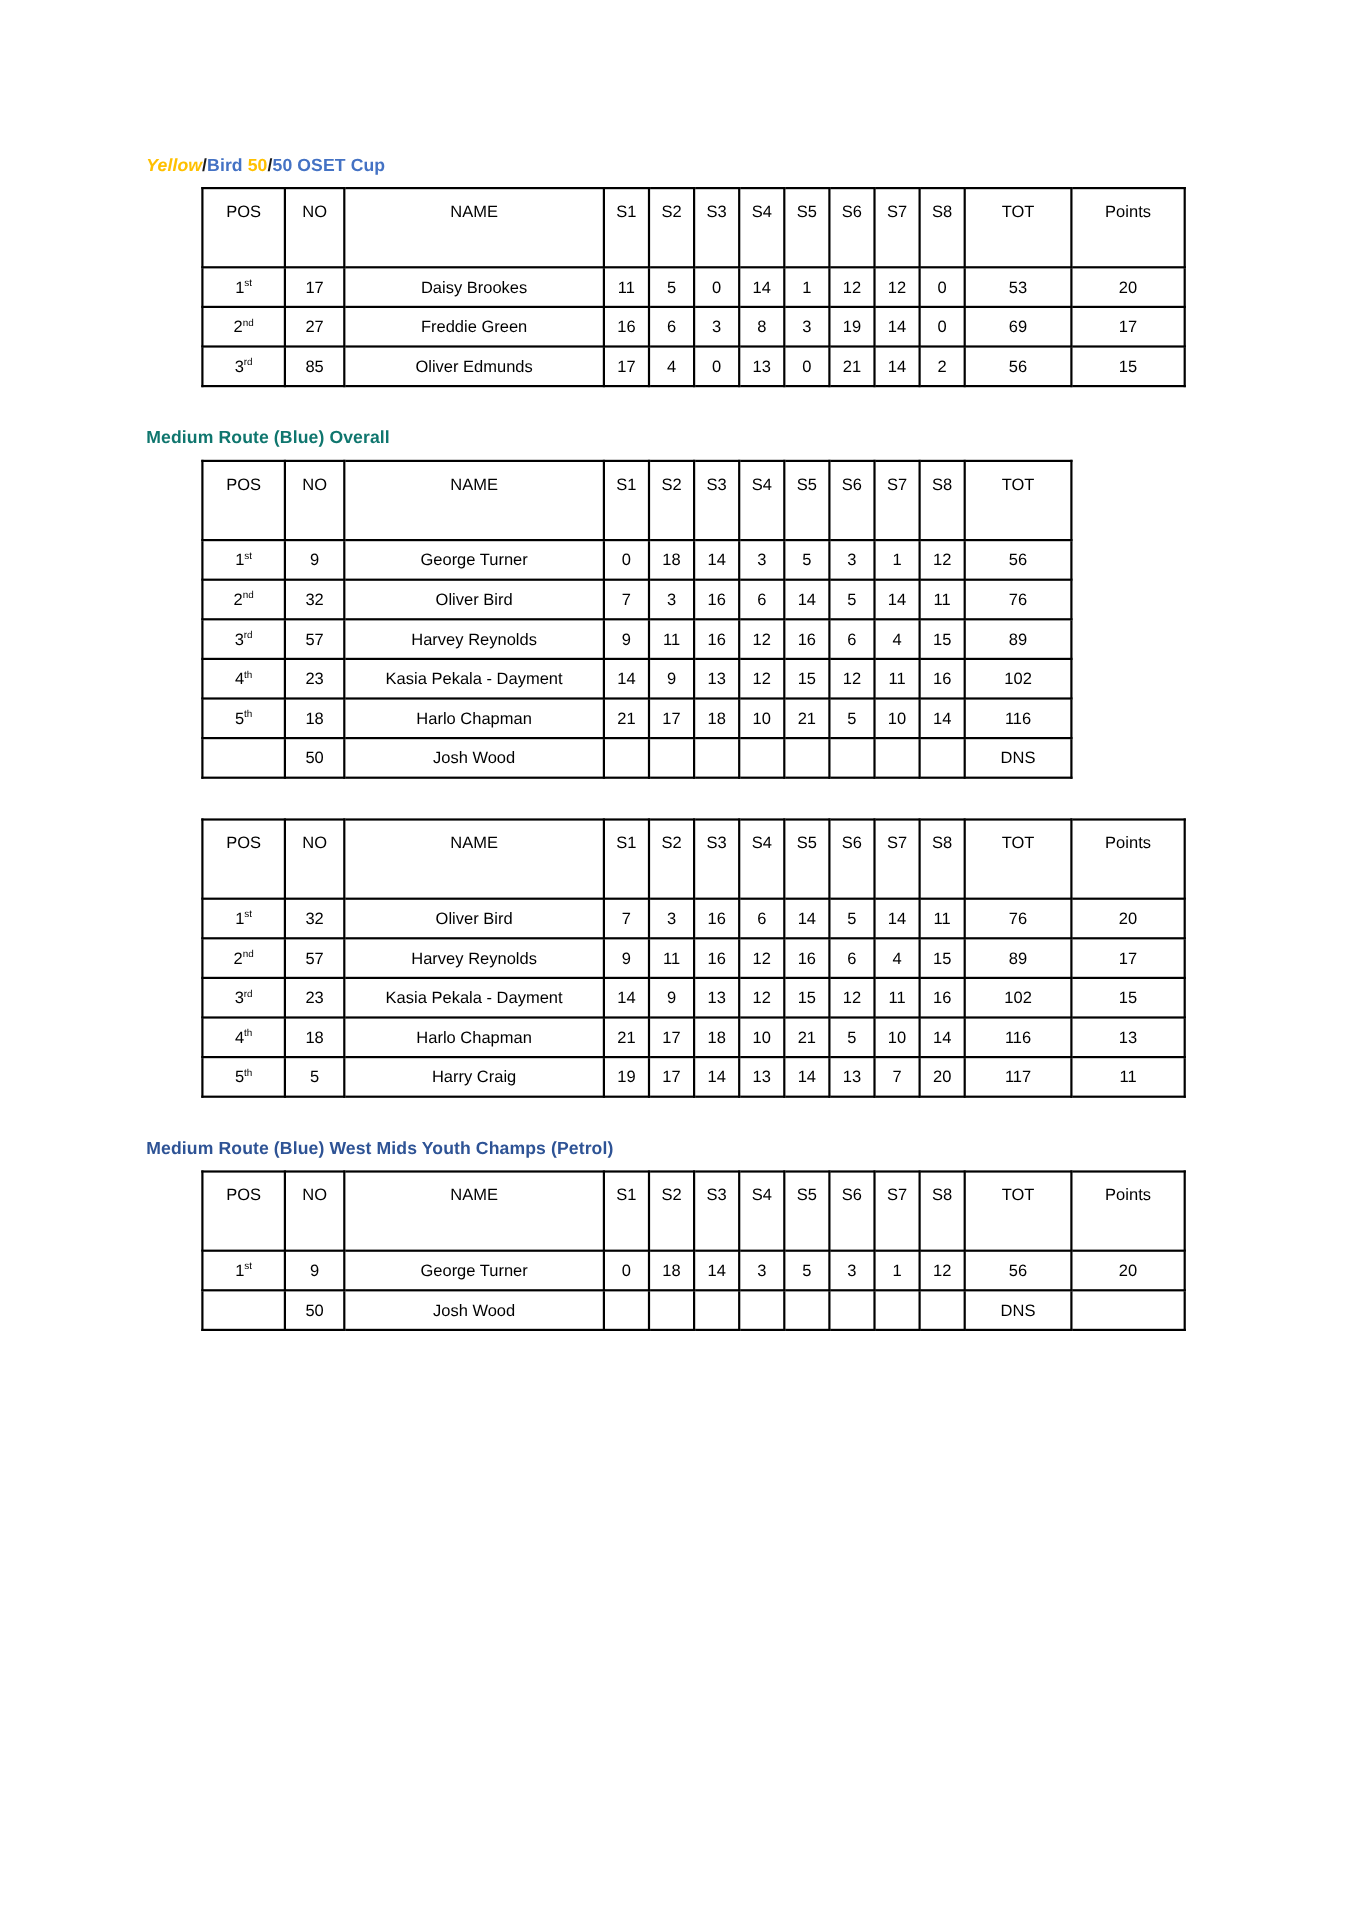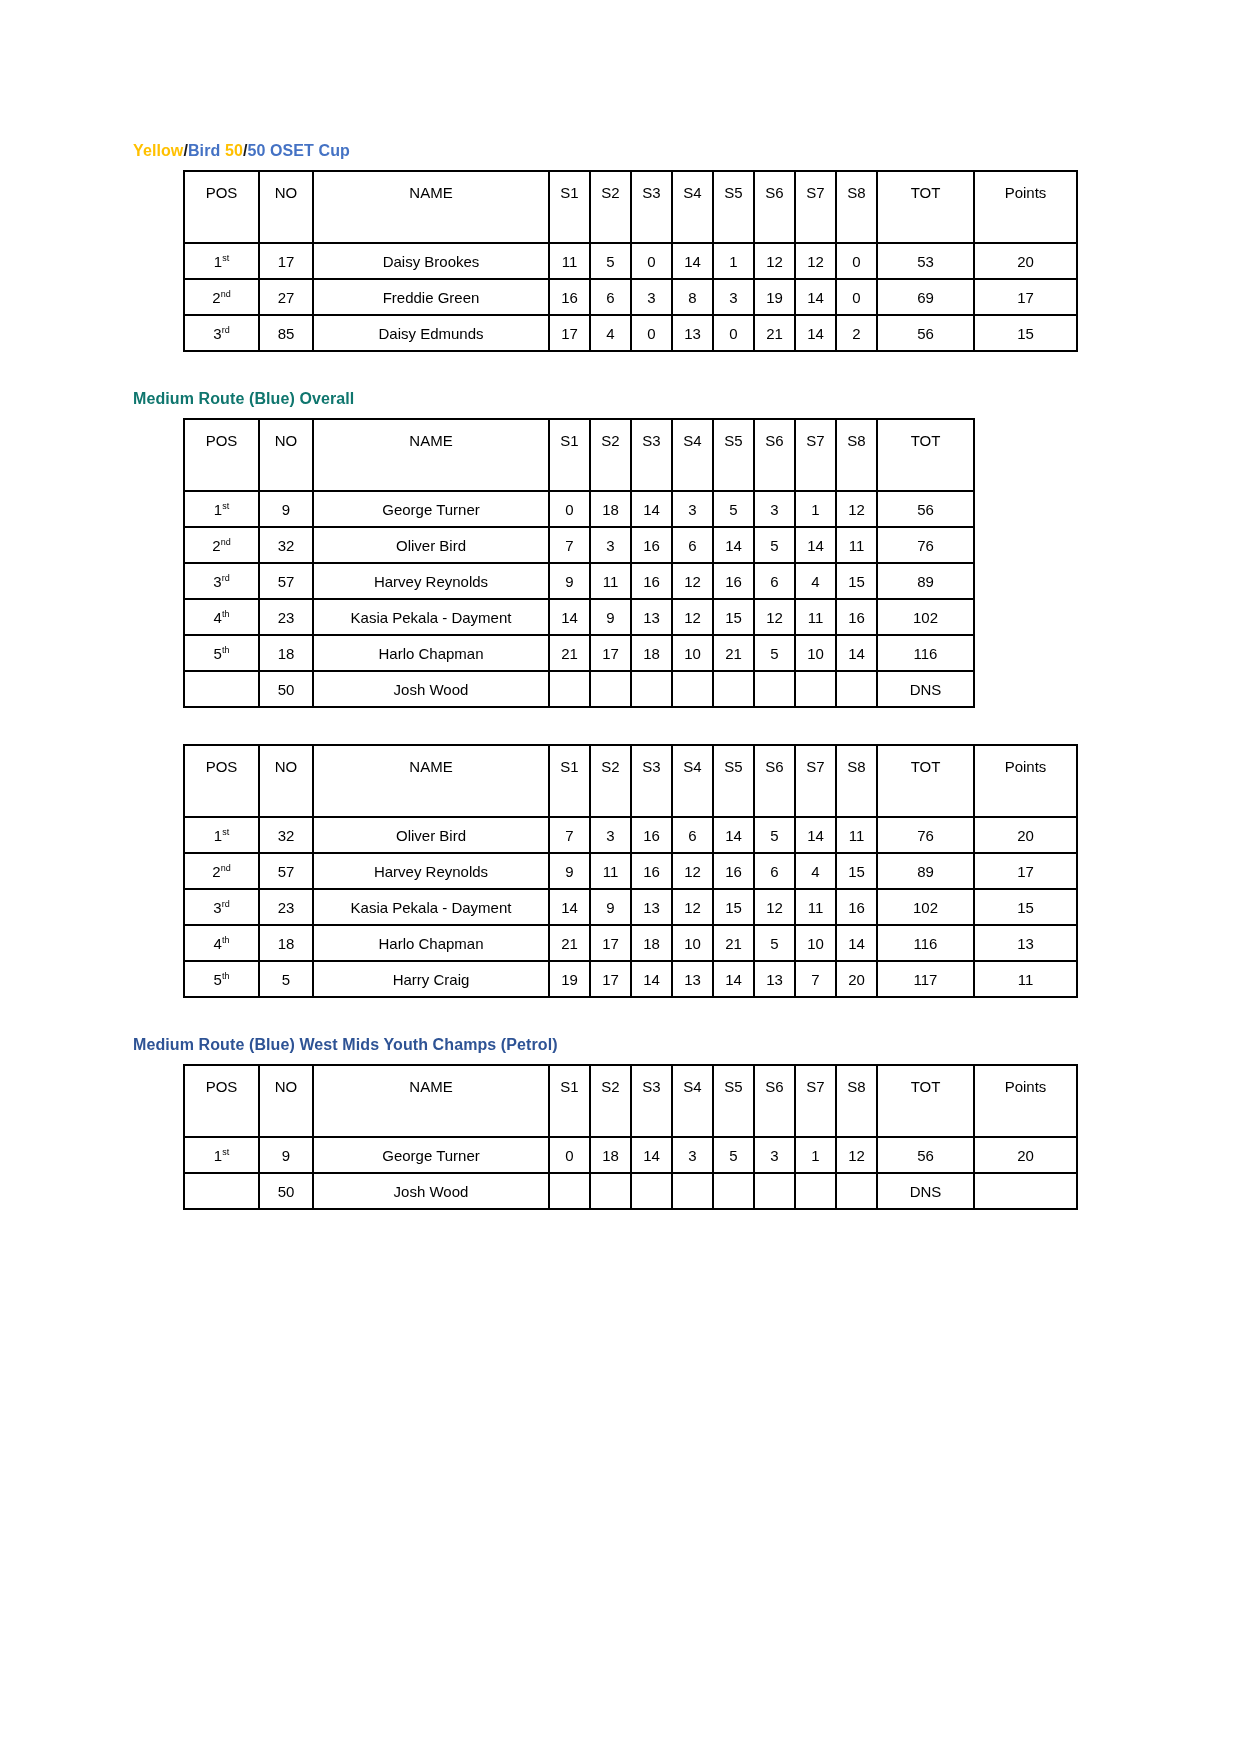--- a/index.html
+++ b/index.html
@@ -63,21 +63,21 @@
     line-height: 0;
   }
 </style>
 </head>
 <body>
 
 <div class="page">
   <div class="content">
     <div id="sections">
         <section class="result-section">
-          <h2 class="section-title"><span style="color: rgb(255, 192, 0);">Yellow</span><span style="color: rgb(26, 26, 26);">/</span><span style="color: rgb(68, 114, 196);">Bird </span><span style="color: rgb(255, 192, 0);">50</span><span style="color: rgb(26, 26, 26);">/</span><span style="color: rgb(68, 114, 196);">50 OSET Cup</span></h2>
+          <h2 class="section-title"><span style="color: rgb(255, 192, 0); font-style: italic;">Yellow</span><span style="color: rgb(26, 26, 26);">/</span><span style="color: rgb(68, 114, 196);">Bird </span><span style="color: rgb(255, 192, 0);">50</span><span style="color: rgb(26, 26, 26);">/</span><span style="color: rgb(68, 114, 196);">50 OSET Cup</span></h2>
           <table class="results">
             <colgroup>
               <col style="width: 75px;">
               <col style="width: 54px;">
               <col style="width: 236px;">
               <col style="width: 41px;">
               <col style="width: 41px;">
               <col style="width: 41px;">
               <col style="width: 41px;">
               <col style="width: 41px;">
@@ -131,21 +131,21 @@
                 <td>3</td>
                 <td>19</td>
                 <td>14</td>
                 <td>0</td>
                 <td>69</td>
                 <td>17</td>
               </tr>
               <tr>
                 <td class="pos-cell"><span>3</span><sup>rd</sup></td>
                 <td>85</td>
-                <td>Daisy Edmunds</td>
+                <td>Oliver Edmunds</td>
                 <td>17</td>
                 <td>4</td>
                 <td>0</td>
                 <td>13</td>
                 <td>0</td>
                 <td>21</td>
                 <td>14</td>
                 <td>2</td>
                 <td>56</td>
                 <td>15</td>

